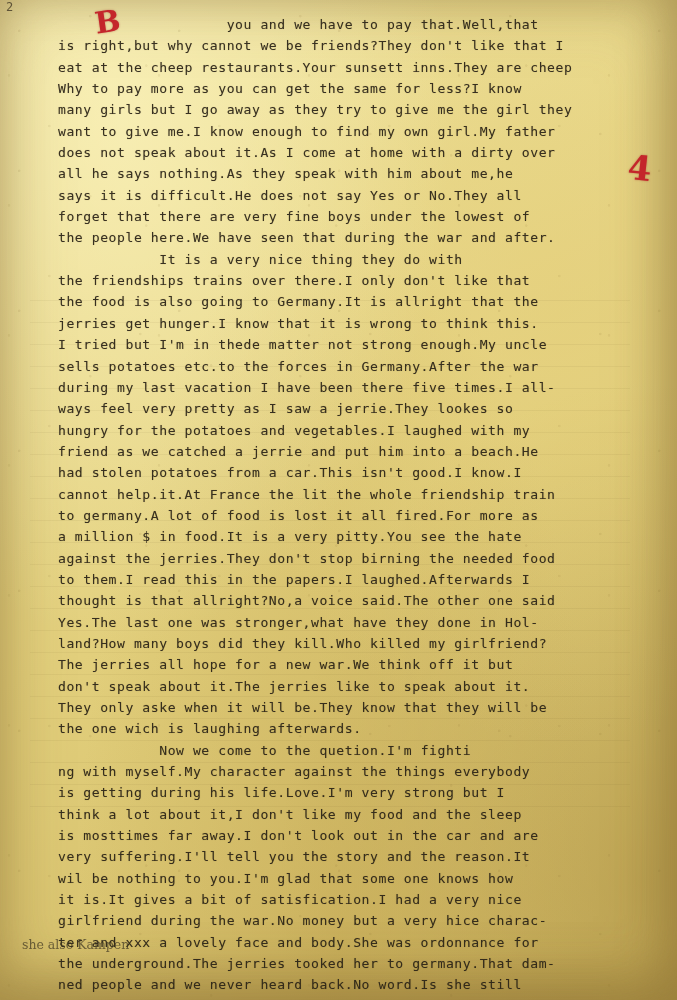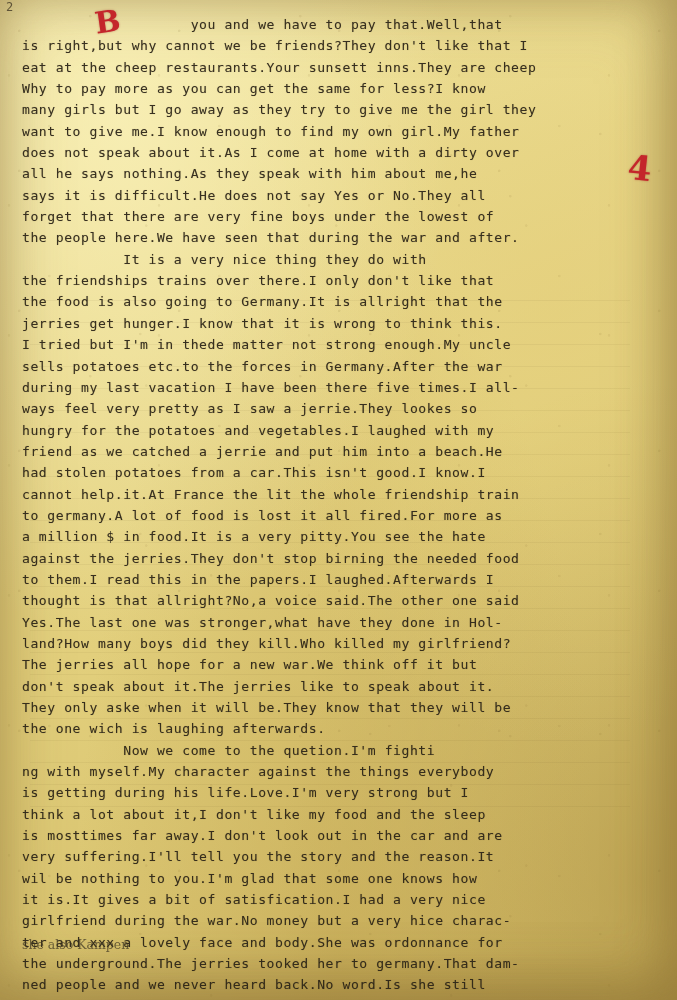--- a/index.html
+++ b/index.html
@@ -57,21 +57,21 @@
     width: 636px;
     color: #2a2317;
     font-size: 13.1px;
     line-height: 21.35px;
     letter-spacing: 0.55px;
     white-space: pre-wrap;
     text-shadow: 0 0 1px rgba(60,48,20,0.35);
     opacity: .93;
     z-index: 3;
   }
-  .typed .ln { display: block; }
+  .typed .ln { display: block; margin-left: 36px; }
 
   .pagenum {
     position: absolute;
     left: 6px;
     top: 0px;
     font-size: 12px;
     color: #3a3120;
     opacity: .75;
     z-index: 4;
   }

